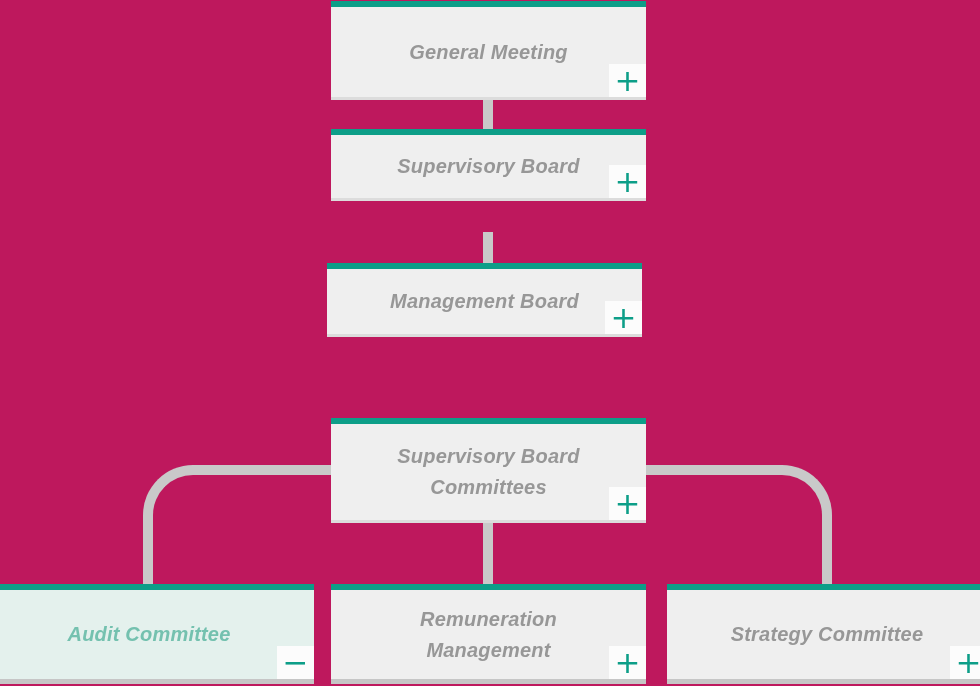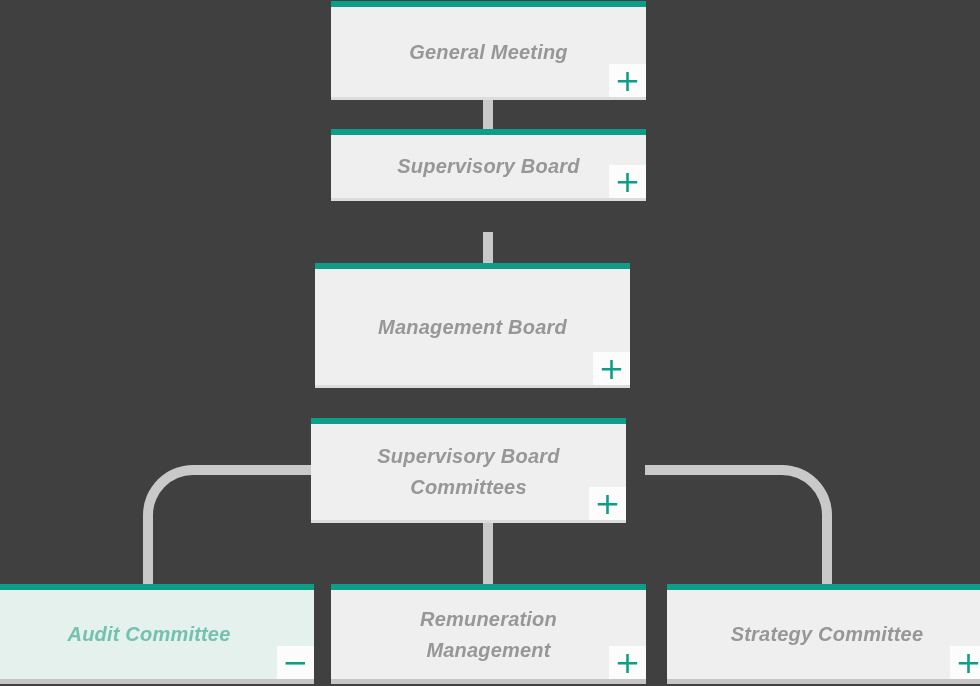--- a/index.html
+++ b/index.html
@@ -1,21 +1,21 @@
 <!DOCTYPE html>
 <html><head>
 <meta charset="utf-8">
 <style>
   html, body { margin: 0; padding: 0; background: #ffffff; }
   .stage {
     position: relative;
     width: 980px;
     height: 686px;
     margin: 0 auto;
-    background: #404040;
+    background: #be185d;
     overflow: hidden;
     font-family: "Liberation Sans", "DejaVu Sans", sans-serif;
   }
 
   
   .vconn {
     position: absolute;
     width: 10px;
     background: var(--connector, #c9c9c9);
   }
@@ -77,22 +77,22 @@
     font-weight: normal;
     font-size: 31px;
     line-height: 31px;
     text-align: center;
     cursor: pointer;
   }
 
   
   .n-general      { left: 331px; top: 1px;   width: 315px; height: 99px; }
   .n-supervisory  { left: 331px; top: 129px; width: 315px; height: 72px; }
-  .n-management   { left: 315px; top: 263px; width: 315px; height: 125px; }
-  .n-committees   { left: 311px; top: 418px; width: 315px; height: 105px; }
+  .n-management   { left: 327px; top: 263px; width: 315px; height: 74px; }
+  .n-committees   { left: 331px; top: 418px; width: 315px; height: 105px; }
   .n-audit        { left: -16px; top: 584px; width: 330px; height: 100px; }
   .n-remuneration { left: 331px; top: 584px; width: 315px; height: 100px; }
   .n-strategy     { left: 667px; top: 584px; width: 320px; height: 100px; }
 
   .bottom-row { border-bottom: 5px solid #c6c6c6; }
 
   .n-audit { background: var(--highlight-bg, #e4f1ed); }
   .n-audit .node-label { color: var(--highlight-label, #74c1af); }
 
   

